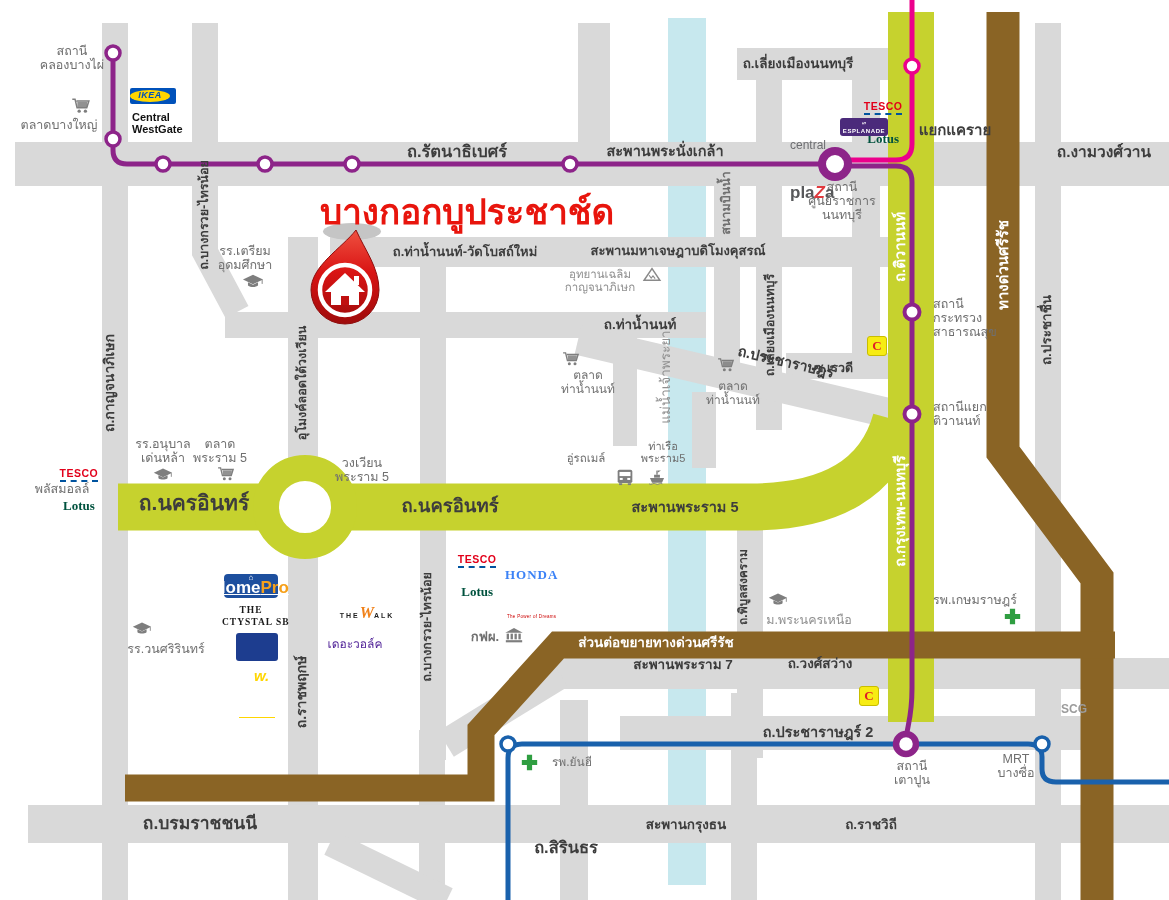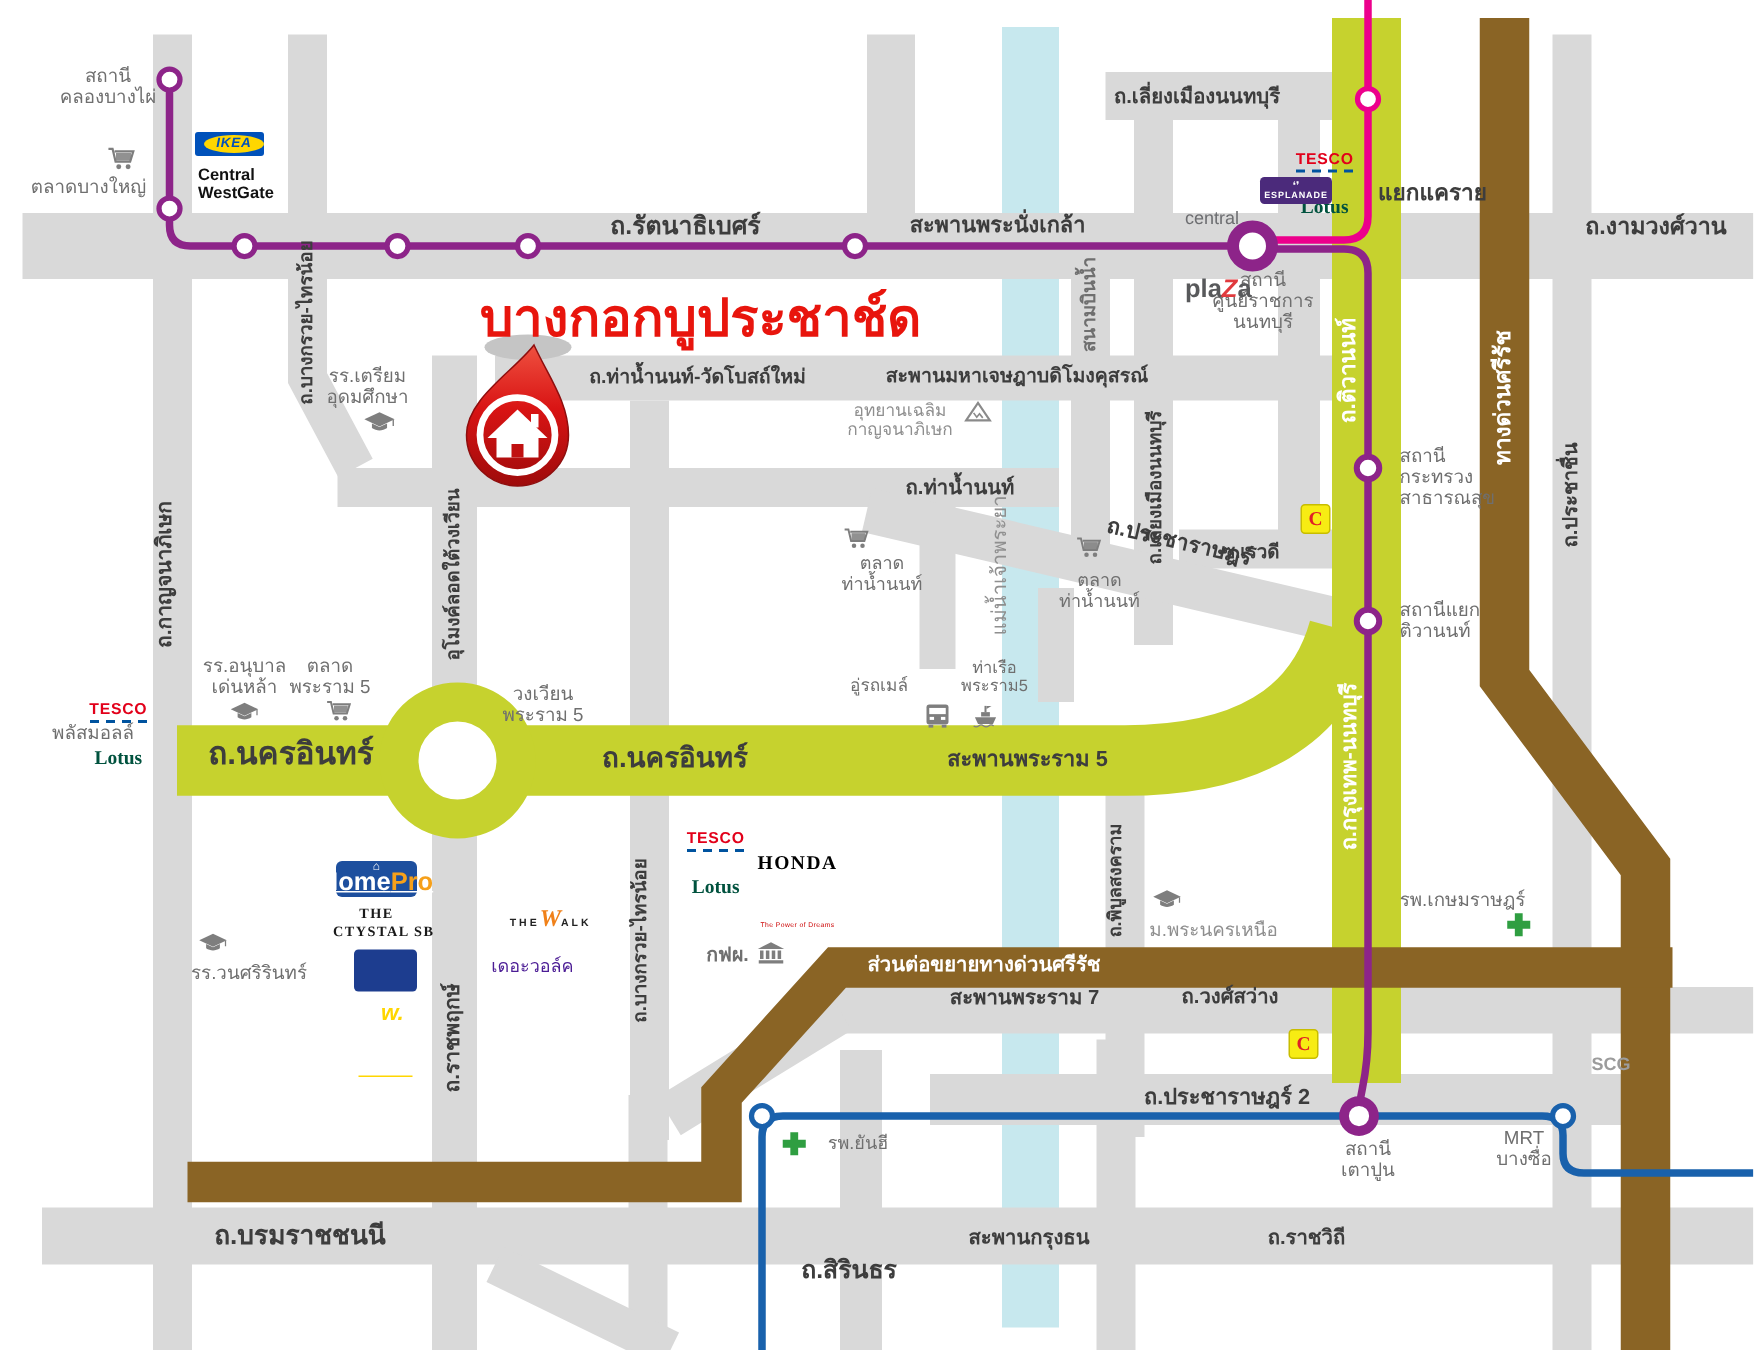--- a/index.html
+++ b/index.html
@@ -10,37 +10,37 @@
   .b{font-weight:bold;}
   .v{transform:translate(-50%,-50%) rotate(-90deg);}
   .lft{transform:translate(0,-50%);text-align:left;}
   .gray{color:#8f8f8f;}
   .mgray{color:#6f6f6f;}
   .wh{color:#fff;}
   .ic{position:absolute;}
   .title{position:absolute;color:#e8150d;font-weight:800;white-space:nowrap;}
   .shadow{position:absolute;background:#c5c5c5;border-radius:50%;}
   .logo{position:absolute;white-space:pre;line-height:1.05;}
-  .ikea-box{width:46px;height:16px;background:#0051ba;border-radius:2px;display:flex;align-items:center;justify-content:flex-end;}
+  .ikea-box{width:46px;height:16px;background:#0051ba;border-radius:2px;display:flex;align-items:center;justify-content:flex-start;}
   .ikea-oval{width:40px;height:12px;background:#ffd600;border-radius:50%;display:flex;align-items:center;justify-content:center;}
   .ikea-oval span{color:#0051ba;font-weight:800;font-style:italic;font-size:9px;letter-spacing:.5px;}
   .tesco{color:#e2001a;font-weight:800;font-size:10.5px;letter-spacing:.5px;border-bottom:2px dashed #00539f;padding-bottom:1px;}
   .lotus{color:#00523e;font-family:"Liberation Serif","DejaVu Serif",serif;font-weight:bold;font-size:13px;}
   .esp-box{width:48px;height:18px;background:#4b2a7b;border-radius:3px;color:#fff;display:flex;flex-direction:column;align-items:center;justify-content:center;}
   .esp-box .ft{font-size:7px;line-height:1;}
   .esp-box .nm{font-size:6px;font-weight:bold;letter-spacing:.6px;line-height:1;}
   .hp-box{width:54px;height:24px;background:#1d4f9e;border-radius:4px;color:#fff;display:flex;align-items:center;justify-content:center;flex-direction:column;}
   .hp-box .roof{font-size:8px;line-height:3px;color:#fff;}
   .hp-box .t{font-size:17px;font-weight:800;line-height:1;text-decoration:underline;}
   .hp-box .t i{color:#f6a01a;font-style:normal;}
   .hw-box{width:42px;height:28px;background:#1d3d8f;border-radius:3px;color:#fff;text-align:center;}
   .hw-box .hw{font-size:15px;font-weight:800;font-style:italic;line-height:17px;}
   .hw-box .hw i{color:#ffd600;font-style:italic;}
   .hw-box .sub{font-size:5px;line-height:5px;border-top:1px solid #ffd600;margin:0 3px;padding-top:1px;}
-  .honda{color:#000000;font-weight:800;font-size:13px;letter-spacing:1px;font-family:"Liberation Serif","DejaVu Serif",serif;}
+  .honda{color:#3b82f6;font-weight:800;font-size:13px;letter-spacing:1px;font-family:"Liberation Serif","DejaVu Serif",serif;}
   .honda-tag{color:#cc0000;font-size:4.5px;letter-spacing:.3px;}
   .cw{color:#111;font-weight:800;font-size:11px;line-height:1.05;}
   .crystal{color:#1a1a1a;font-family:"Liberation Serif","DejaVu Serif",serif;font-weight:bold;font-size:9.5px;letter-spacing:1px;line-height:1.3;}
   .walk .the{font-size:7px;letter-spacing:2px;color:#222;font-weight:bold;}
   .walk .w{font-size:16px;color:#f08119;font-family:"Liberation Serif","DejaVu Serif",serif;font-style:italic;font-weight:bold;}
   .walk-thai{color:#4c1d95;font-size:12px;}
   .cplaza .c1{color:#6d6e71;font-size:12px;line-height:1;}
   .cplaza .c2{color:#58595b;font-weight:800;font-size:17px;line-height:1;}
   .cplaza .c2 i{color:#e03a3e;font-style:italic;font-weight:800;}
   .bigc{position:absolute;width:18px;height:18px;background:#f7ec13;border:1px solid #c8bd00;border-radius:3px;color:#e01f26;font-weight:800;font-size:13px;text-align:center;line-height:17px;font-family:"Liberation Serif","DejaVu Serif",serif;}

